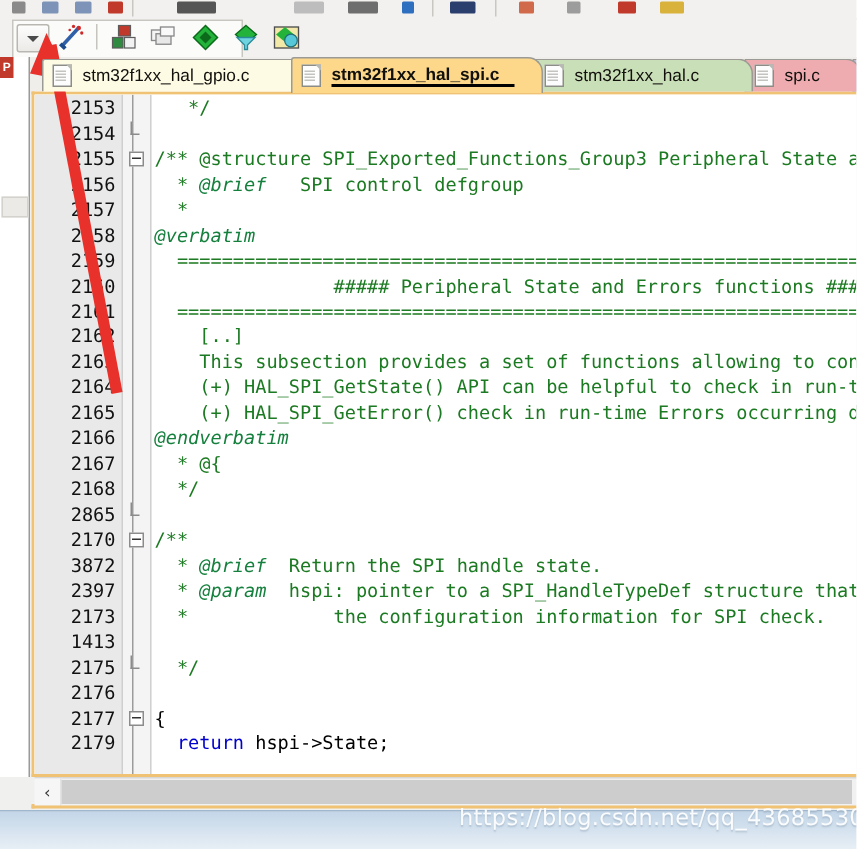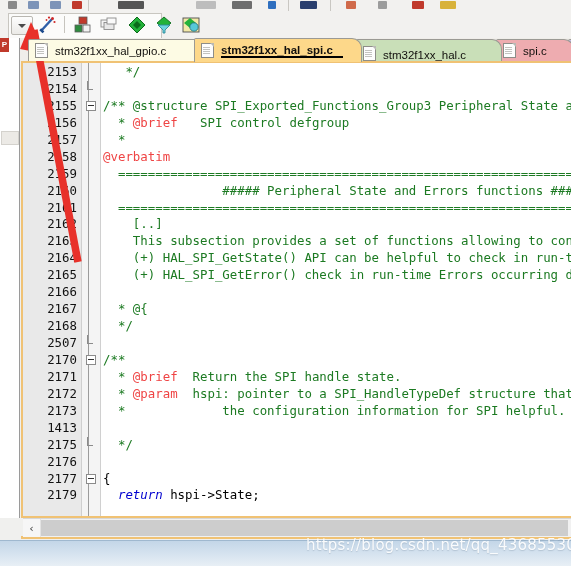--- a/index.html
+++ b/index.html
@@ -263,22 +263,22 @@
   }
   .fold-tick.up:after {
     content: "";
     position: absolute;
     left: 0; top: -8px;
     width: 1px; height: 9px;
     background: #8b8b8b;
   }
 
   .c-comment { color: #1c7a22; }
-  .c-doctag  { color: #ef4444; }
-  .c-kw      { color: #0000cf; font-style: italic; }
+  .c-doctag  { color: #15803d; font-style: italic; }
+  .c-kw      { color: #0000cf; }
   .c-plain   { color: #000000; }
 
   
   .hscroll {
     position: absolute;
     left: 23px; top: 518px;
     width: 548px; height: 18px;
     background: #f1f1f1;
     border-top: 1px solid #d7d7d7;
   }
@@ -425,21 +425,21 @@
 
   <div class="tabbar" id="tabbar">
       <div class="tab" style="left: 8px; width: 188px; background: rgb(253, 251, 228); z-index: 10;">
         <span class="fileicon"></span>
         <span class="tlabel">stm32f1xx_hal_gpio.c</span>
       </div>
       <div class="tab active" style="left: 174px; width: 168px; background: rgb(253, 216, 138); z-index: 20;">
         <span class="fileicon"></span>
         <span class="tlabel">stm32f1xx_hal_spi.c</span>
       </div>
-      <div class="tab" style="left: 336px; width: 146px; background: rgb(201, 223, 184); z-index: 8; align-items: flex-end;">
+      <div class="tab" style="left: 336px; width: 146px; background: rgb(201, 223, 184); z-index: 8;">
         <span class="fileicon"></span>
         <span class="tlabel">stm32f1xx_hal.c</span>
       </div>
       <div class="tab" style="left: 476px; width: 78px; background: rgb(238, 172, 176); z-index: 7;">
         <span class="fileicon"></span>
         <span class="tlabel">spi.c</span>
       </div>
       <div class="tab" style="left: 548px; width: 96px; background: rgb(198, 187, 227); z-index: 6;"></div>
     </div>
 
@@ -456,28 +456,28 @@
           <div class="crow"><span class="lnum">2156</span><span class="ctext"><span class="c-comment">  * </span><span class="c-doctag">@brief</span><span class="c-comment">   SPI control defgroup</span></span></div>
           <div class="crow"><span class="lnum">2157</span><span class="ctext"><span class="c-comment">  *</span></span></div>
           <div class="crow"><span class="lnum">2158</span><span class="ctext"><span class="c-doctag">@verbatim</span></span></div>
           <div class="crow"><span class="lnum">2159</span><span class="ctext"><span class="c-comment">  ==============================================================</span></span></div>
           <div class="crow"><span class="lnum">2160</span><span class="ctext"><span class="c-comment">                ##### Peripheral State and Errors functions ###</span></span></div>
           <div class="crow"><span class="lnum">2161</span><span class="ctext"><span class="c-comment">  ==============================================================</span></span></div>
           <div class="crow"><span class="lnum">2162</span><span class="ctext"><span class="c-comment">    [..]</span></span></div>
           <div class="crow"><span class="lnum">2163</span><span class="ctext"><span class="c-comment">    This subsection provides a set of functions allowing to control t</span></span></div>
           <div class="crow"><span class="lnum">2164</span><span class="ctext"><span class="c-comment">    (+) HAL_SPI_GetState() API can be helpful to check in run-time t</span></span></div>
           <div class="crow"><span class="lnum">2165</span><span class="ctext"><span class="c-comment">    (+) HAL_SPI_GetError() check in run-time Errors occurring during</span></span></div>
-          <div class="crow"><span class="lnum">2166</span></div>
+          <div class="crow"><span class="lnum">2166</span><span class="ctext"><span class="c-doctag">@endverbatim</span></span></div>
           <div class="crow"><span class="lnum">2167</span><span class="ctext"><span class="c-comment">  * @{</span></span></div>
           <div class="crow"><span class="lnum">2168</span><span class="ctext"><span class="c-comment">  */</span></span></div>
-          <div class="crow"><span class="lnum">2507</span><span class="fold-tick up"></span><span class="ctext"></span></div>
+          <div class="crow"><span class="lnum">2865</span><span class="fold-tick up"></span><span class="ctext"></span></div>
           <div class="crow"><span class="lnum">2170</span><span class="fold-box"></span><span class="ctext"><span class="c-comment">/**</span></span></div>
-          <div class="crow"><span class="lnum">2171</span><span class="ctext"><span class="c-comment">  * </span><span class="c-doctag">@brief</span><span class="c-comment">  Return the SPI handle state.</span></span></div>
-          <div class="crow"><span class="lnum">2172</span><span class="ctext"><span class="c-comment">  * </span><span class="c-doctag">@param</span><span class="c-comment">  hspi: pointer to a SPI_HandleTypeDef structure that conta</span></span></div>
-          <div class="crow"><span class="lnum">2173</span><span class="ctext"><span class="c-comment">  *             the configuration information for SPI helpful.</span></span></div>
+          <div class="crow"><span class="lnum">3872</span><span class="ctext"><span class="c-comment">  * </span><span class="c-doctag">@brief</span><span class="c-comment">  Return the SPI handle state.</span></span></div>
+          <div class="crow"><span class="lnum">2397</span><span class="ctext"><span class="c-comment">  * </span><span class="c-doctag">@param</span><span class="c-comment">  hspi: pointer to a SPI_HandleTypeDef structure that conta</span></span></div>
+          <div class="crow"><span class="lnum">2173</span><span class="ctext"><span class="c-comment">  *             the configuration information for SPI check.</span></span></div>
           <div class="crow"><span class="lnum">1413</span></div>
           <div class="crow"><span class="lnum">2175</span><span class="fold-tick up"></span><span class="ctext"><span class="c-comment">  */</span></span></div>
           <div class="crow"><span class="lnum">2176</span></div>
           <div class="crow"><span class="lnum">2177</span><span class="fold-box"></span><span class="ctext"><span class="c-plain">{</span></span></div>
           <div class="crow"><span class="lnum">2179</span><span class="ctext"><span class="c-plain">  </span><span class="c-kw">return</span><span class="c-plain"> hspi-&gt;State;</span></span></div>
         </div>
     </div>
   </div>
 
   <div class="hscroll">

